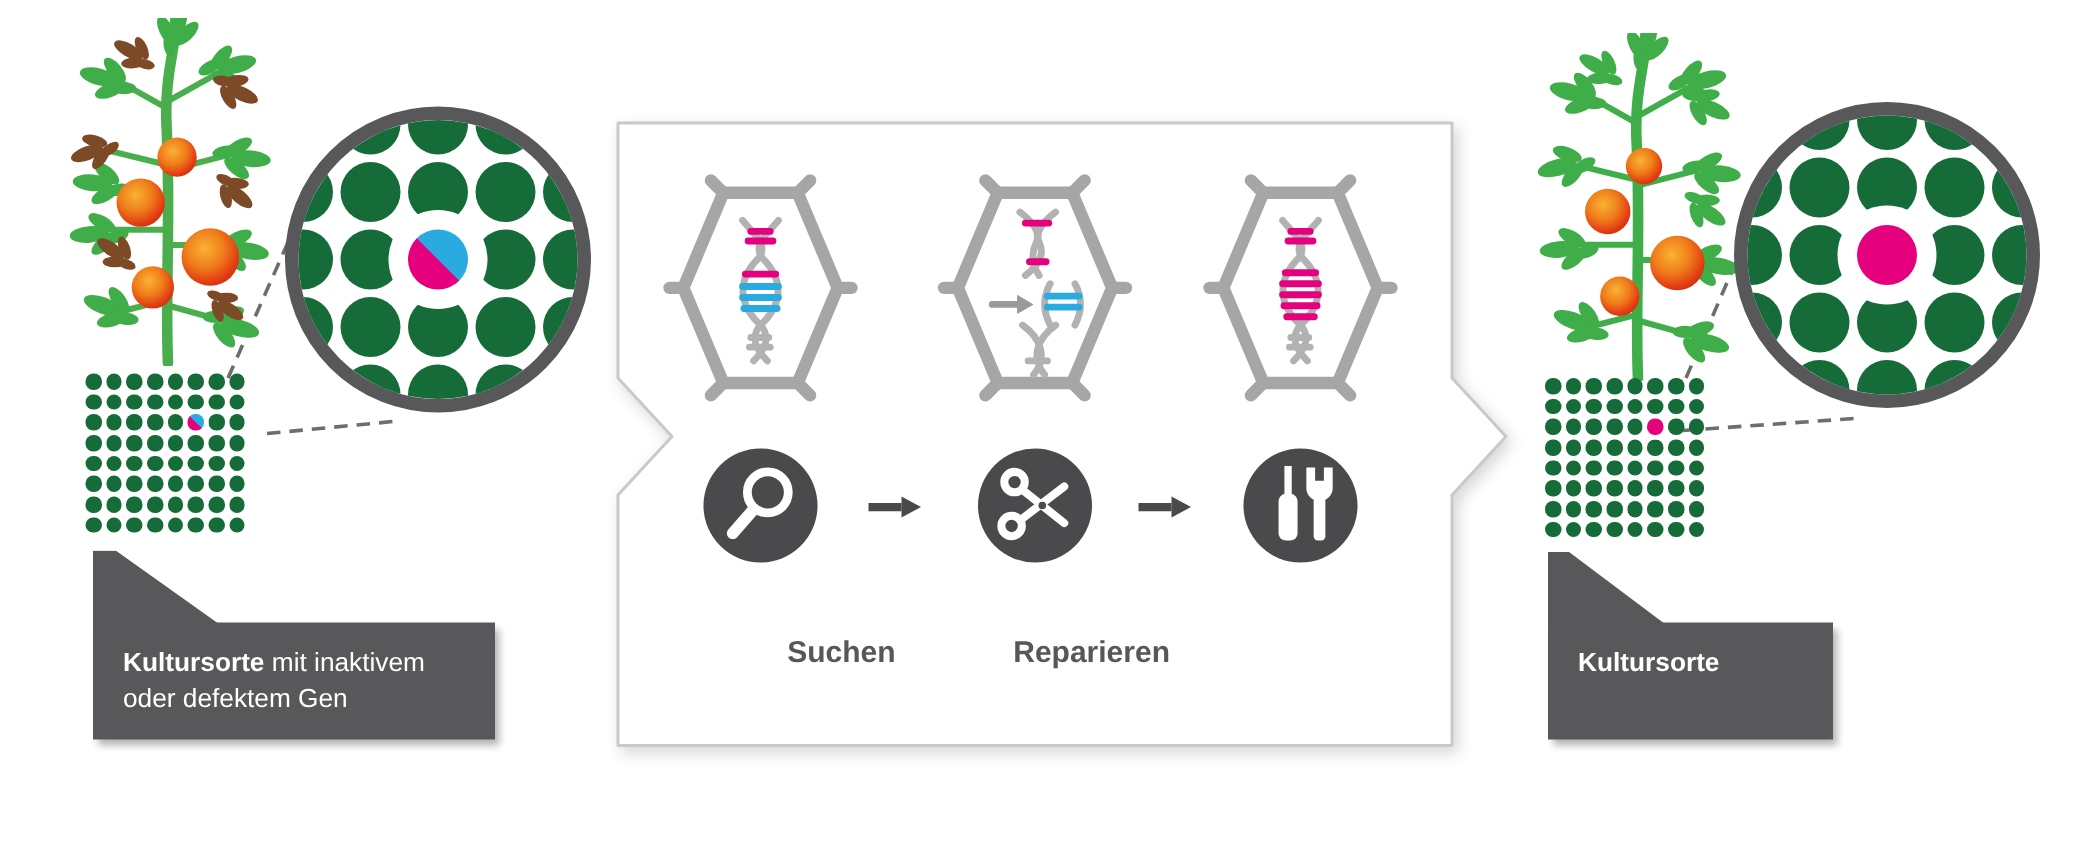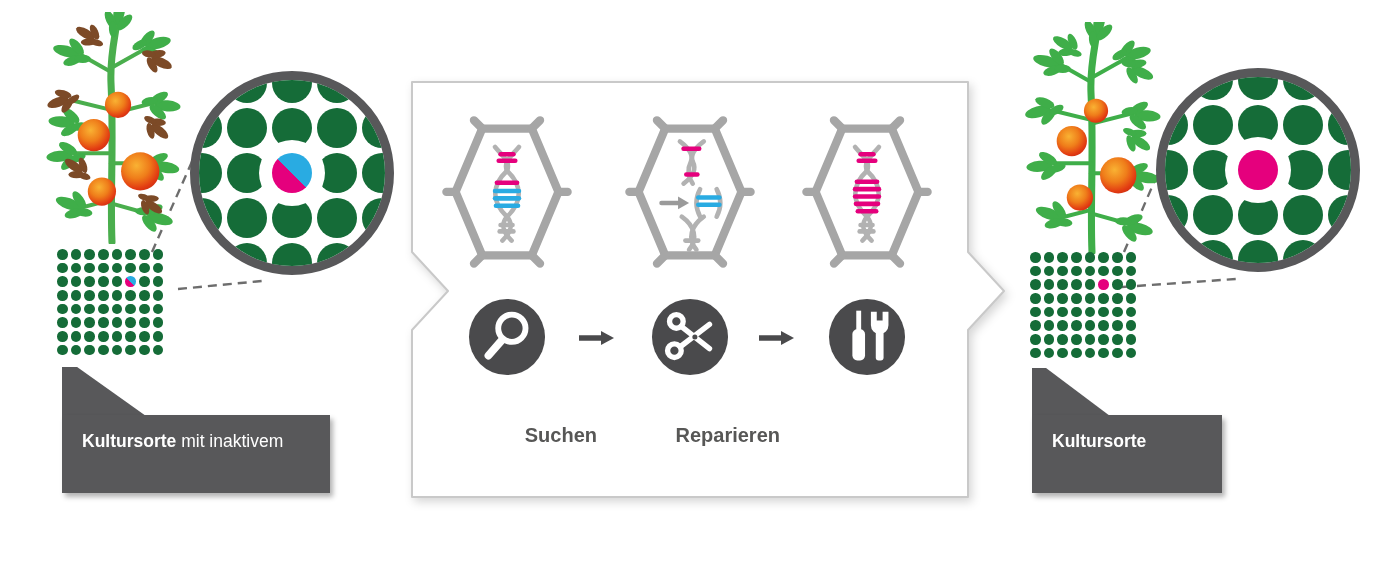--- a/index.html
+++ b/index.html
@@ -226,20 +226,21 @@
       <span class="dot"></span>
       <span class="dot"></span>
       <span class="dot"></span>
       <span class="dot"></span>
       <span class="dot"></span>
     </div>
 
   <div class="tail" style="left:62px;top:367px;width:84px;height:49px"></div>
   <div class="callout" style="left:62px;top:415px;width:268px;height:78px">
     <div><b>Kultursorte</b><span> mit inaktivem</span></div>
+    <div>oder defektem Gen</div>
   </div>
 
   <svg class="abs panel-item" style="left:438px;top:112px" width="138" height="158" viewBox="-10 -2 150 172">
     <use href="#cellOutline"></use>
     <g stroke="#b2b2b2" stroke-width="5" fill="none" stroke-linecap="round">
       <path d="M52,36 C62,48 69,52 65,62 C48,78 48,96 65,112 C72,120 70,128 60,138"></path>
       <path d="M78,36 C68,48 61,52 65,62 C82,78 82,96 65,112 C58,120 60,128 70,138"></path>
     </g>
     <g stroke-width="5" stroke-linecap="round">
       <line x1="58" y1="44" x2="72" y2="44" stroke="#e5007d"></line>

